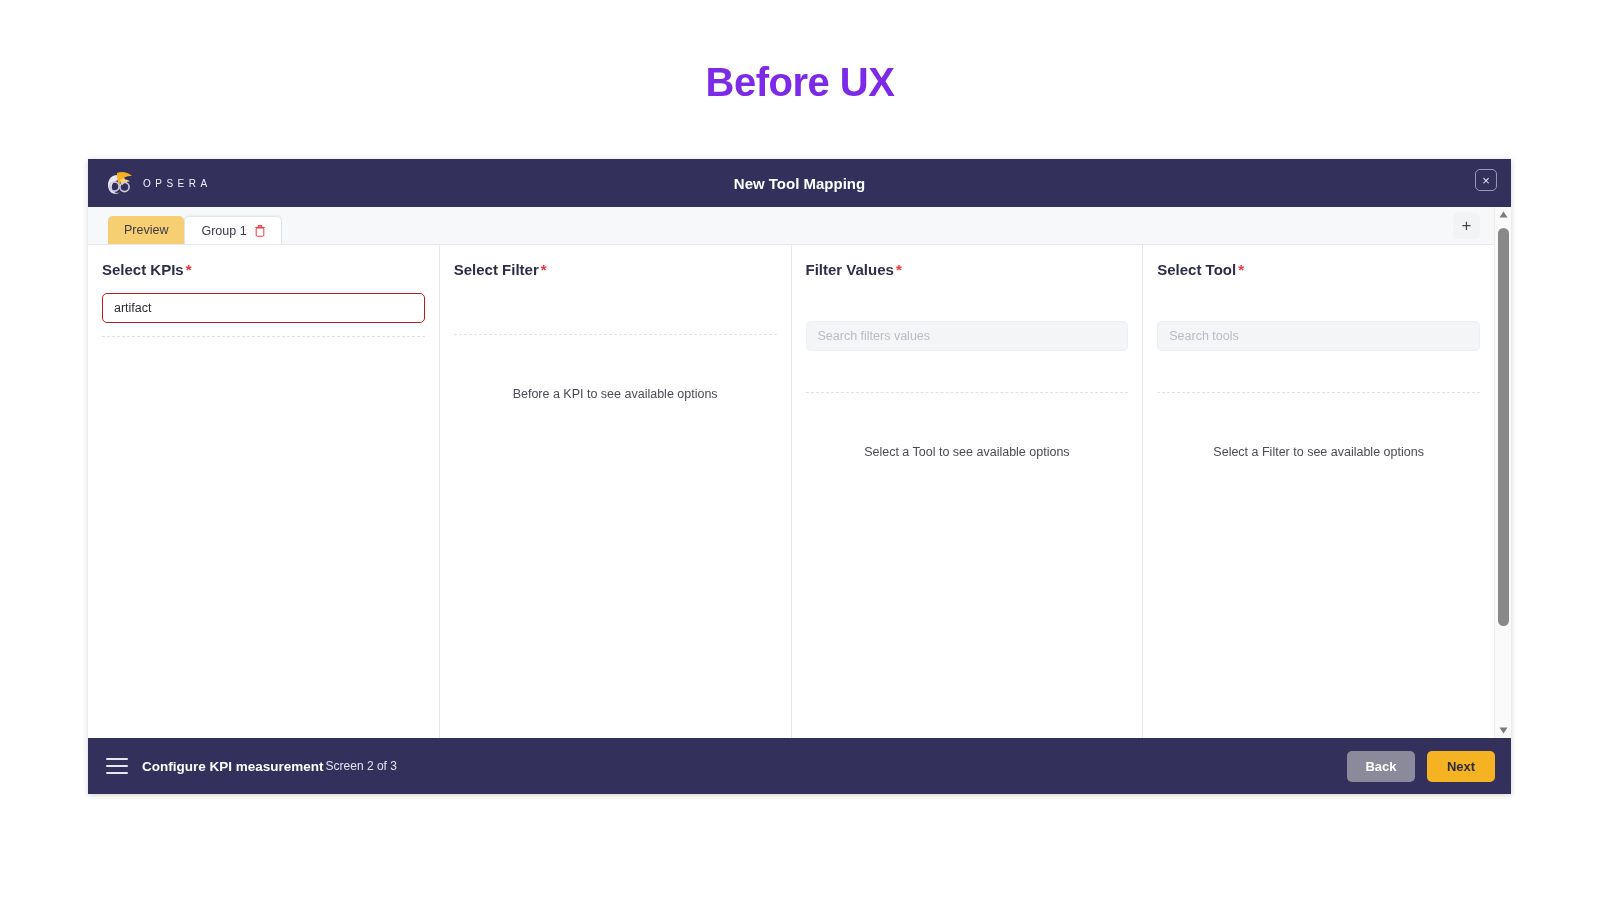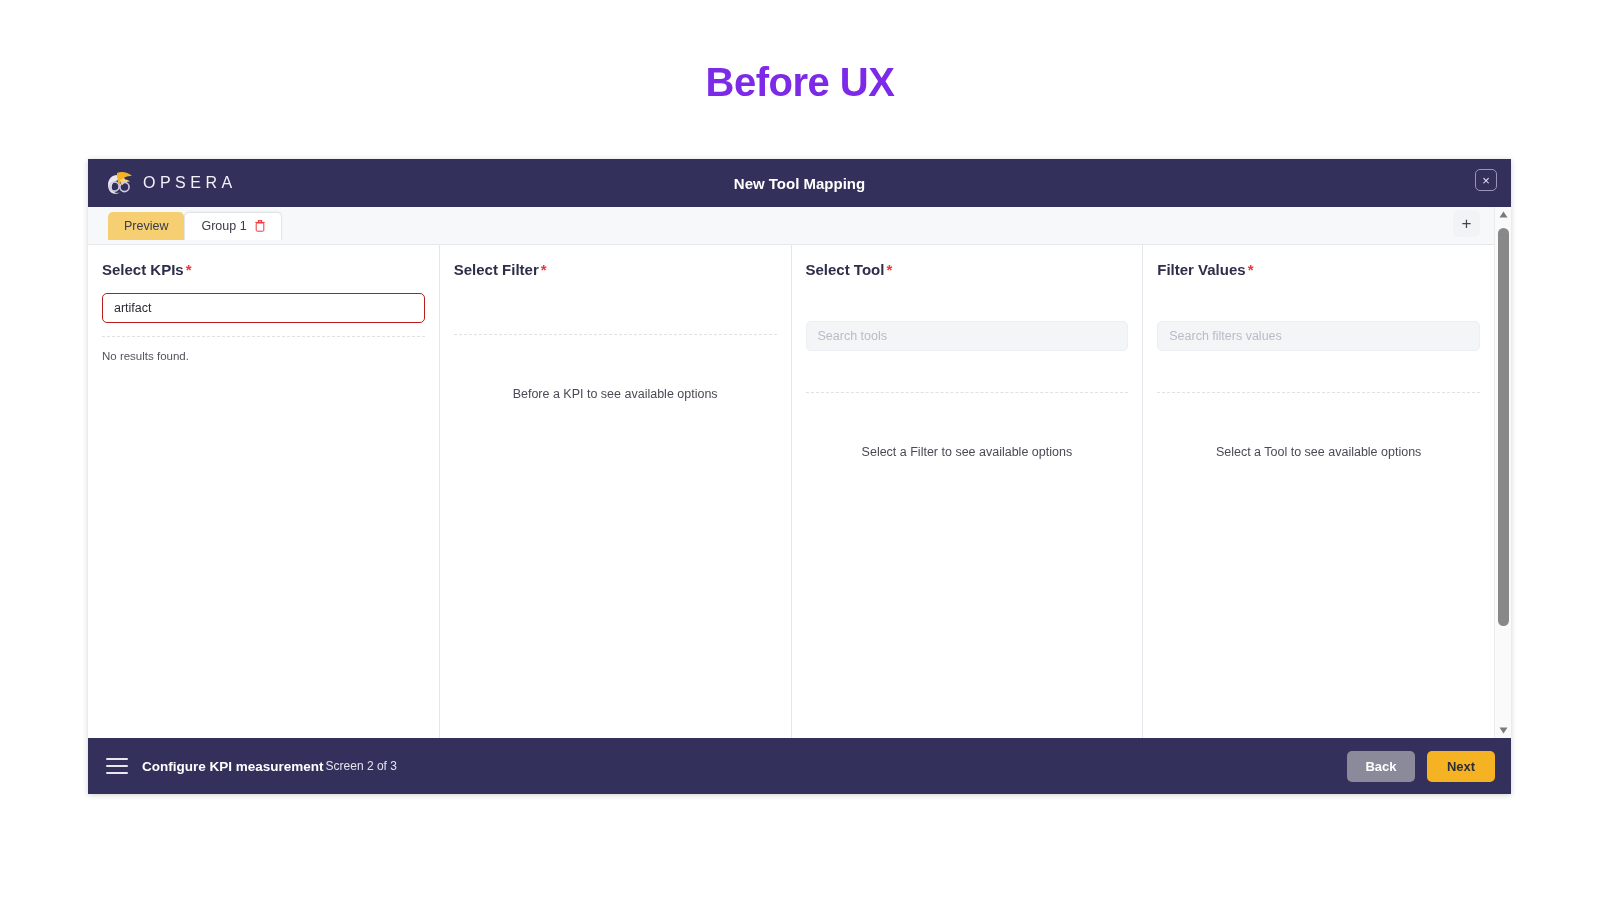--- a/index.html
+++ b/index.html
@@ -48,21 +48,21 @@
   }
   .logo-wrap {
     display: flex;
     align-items: center;
     margin-left: 18px;
     gap: 7px;
   }
   .logo-mark { width: 30px; height: 26px; display: block; }
   .logo-text {
     color: #f2f1f7;
-    font-size: 16px;
+    font-size: 10px;
     letter-spacing: 4.5px;
     font-weight: 500;
   }
   .modal-title {
     position: absolute;
     left: 0; right: 0;
     text-align: center;
     color: #ffffff;
     font-size: 15px;
     font-weight: bold;
@@ -99,21 +99,21 @@
     flex-direction: column;
     min-width: 0;
     min-height: 0;
   }
 
   
   .tabstrip {
     height: 37px;
     flex: 0 0 auto;
     display: flex;
-    align-items: center;
+    align-items: flex-end;
     padding-left: 20px;
     padding-right: 14px;
     background: #f7f8fa;
     position: relative;
   }
   .tab {
     height: 28px;
     padding: 0 16px;
     display: flex;
     align-items: center;
@@ -357,54 +357,51 @@
       </div>
 
       <div class="panel">
 
         <div class="col">
           <div class="col-title">
             <span>Select KPIs</span><span class="req">*</span>
           </div>
           <input class="search-input active" type="text" value="artifact" style="">
           <div class="divider-dotted"></div>
-          <div class="results-box">
-            <div class="no-results">No results found.</div>
-          </div>
         </div>
 
         <div class="col">
           <div class="col-title">
             <span>Select Filter</span><span class="req">*</span>
           </div>
           <div class="divider-dotted"></div>
           <div class="results-box">
             <div class="hint-text">Before a KPI to see available options</div>
+          </div>
+        </div>
+
+        <div class="col">
+          <div class="col-title">
+            <span>Filter Values</span><span class="req">*</span>
+          </div>
+          <input class="search-input disabled" type="text" disabled="" placeholder="Search filters values" style="">
+          <div class="divider-dotted"></div>
+          <div class="results-box">
+            <div class="hint-text">Select a Tool to see available options</div>
           </div>
         </div>
 
         <div class="col">
           <div class="col-title">
             <span>Select Tool</span><span class="req">*</span>
           </div>
           <input class="search-input disabled" type="text" disabled="" placeholder="Search tools" style="">
           <div class="divider-dotted"></div>
           <div class="results-box">
             <div class="hint-text">Select a Filter to see available options</div>
-          </div>
-        </div>
-
-        <div class="col">
-          <div class="col-title">
-            <span>Filter Values</span><span class="req">*</span>
-          </div>
-          <input class="search-input disabled" type="text" disabled="" placeholder="Search filters values" style="">
-          <div class="divider-dotted"></div>
-          <div class="results-box">
-            <div class="hint-text">Select a Tool to see available options</div>
           </div>
         </div>
 
       </div>
     </div>
 
     <div class="scrollbar">
       <div class="sb-arrow up">
         <svg width="9" height="7" viewBox="0 0 9 7">
             <polygon points="4.5,0.5 8.5,6.5 0.5,6.5" fill="#7a7a7a"></polygon>

